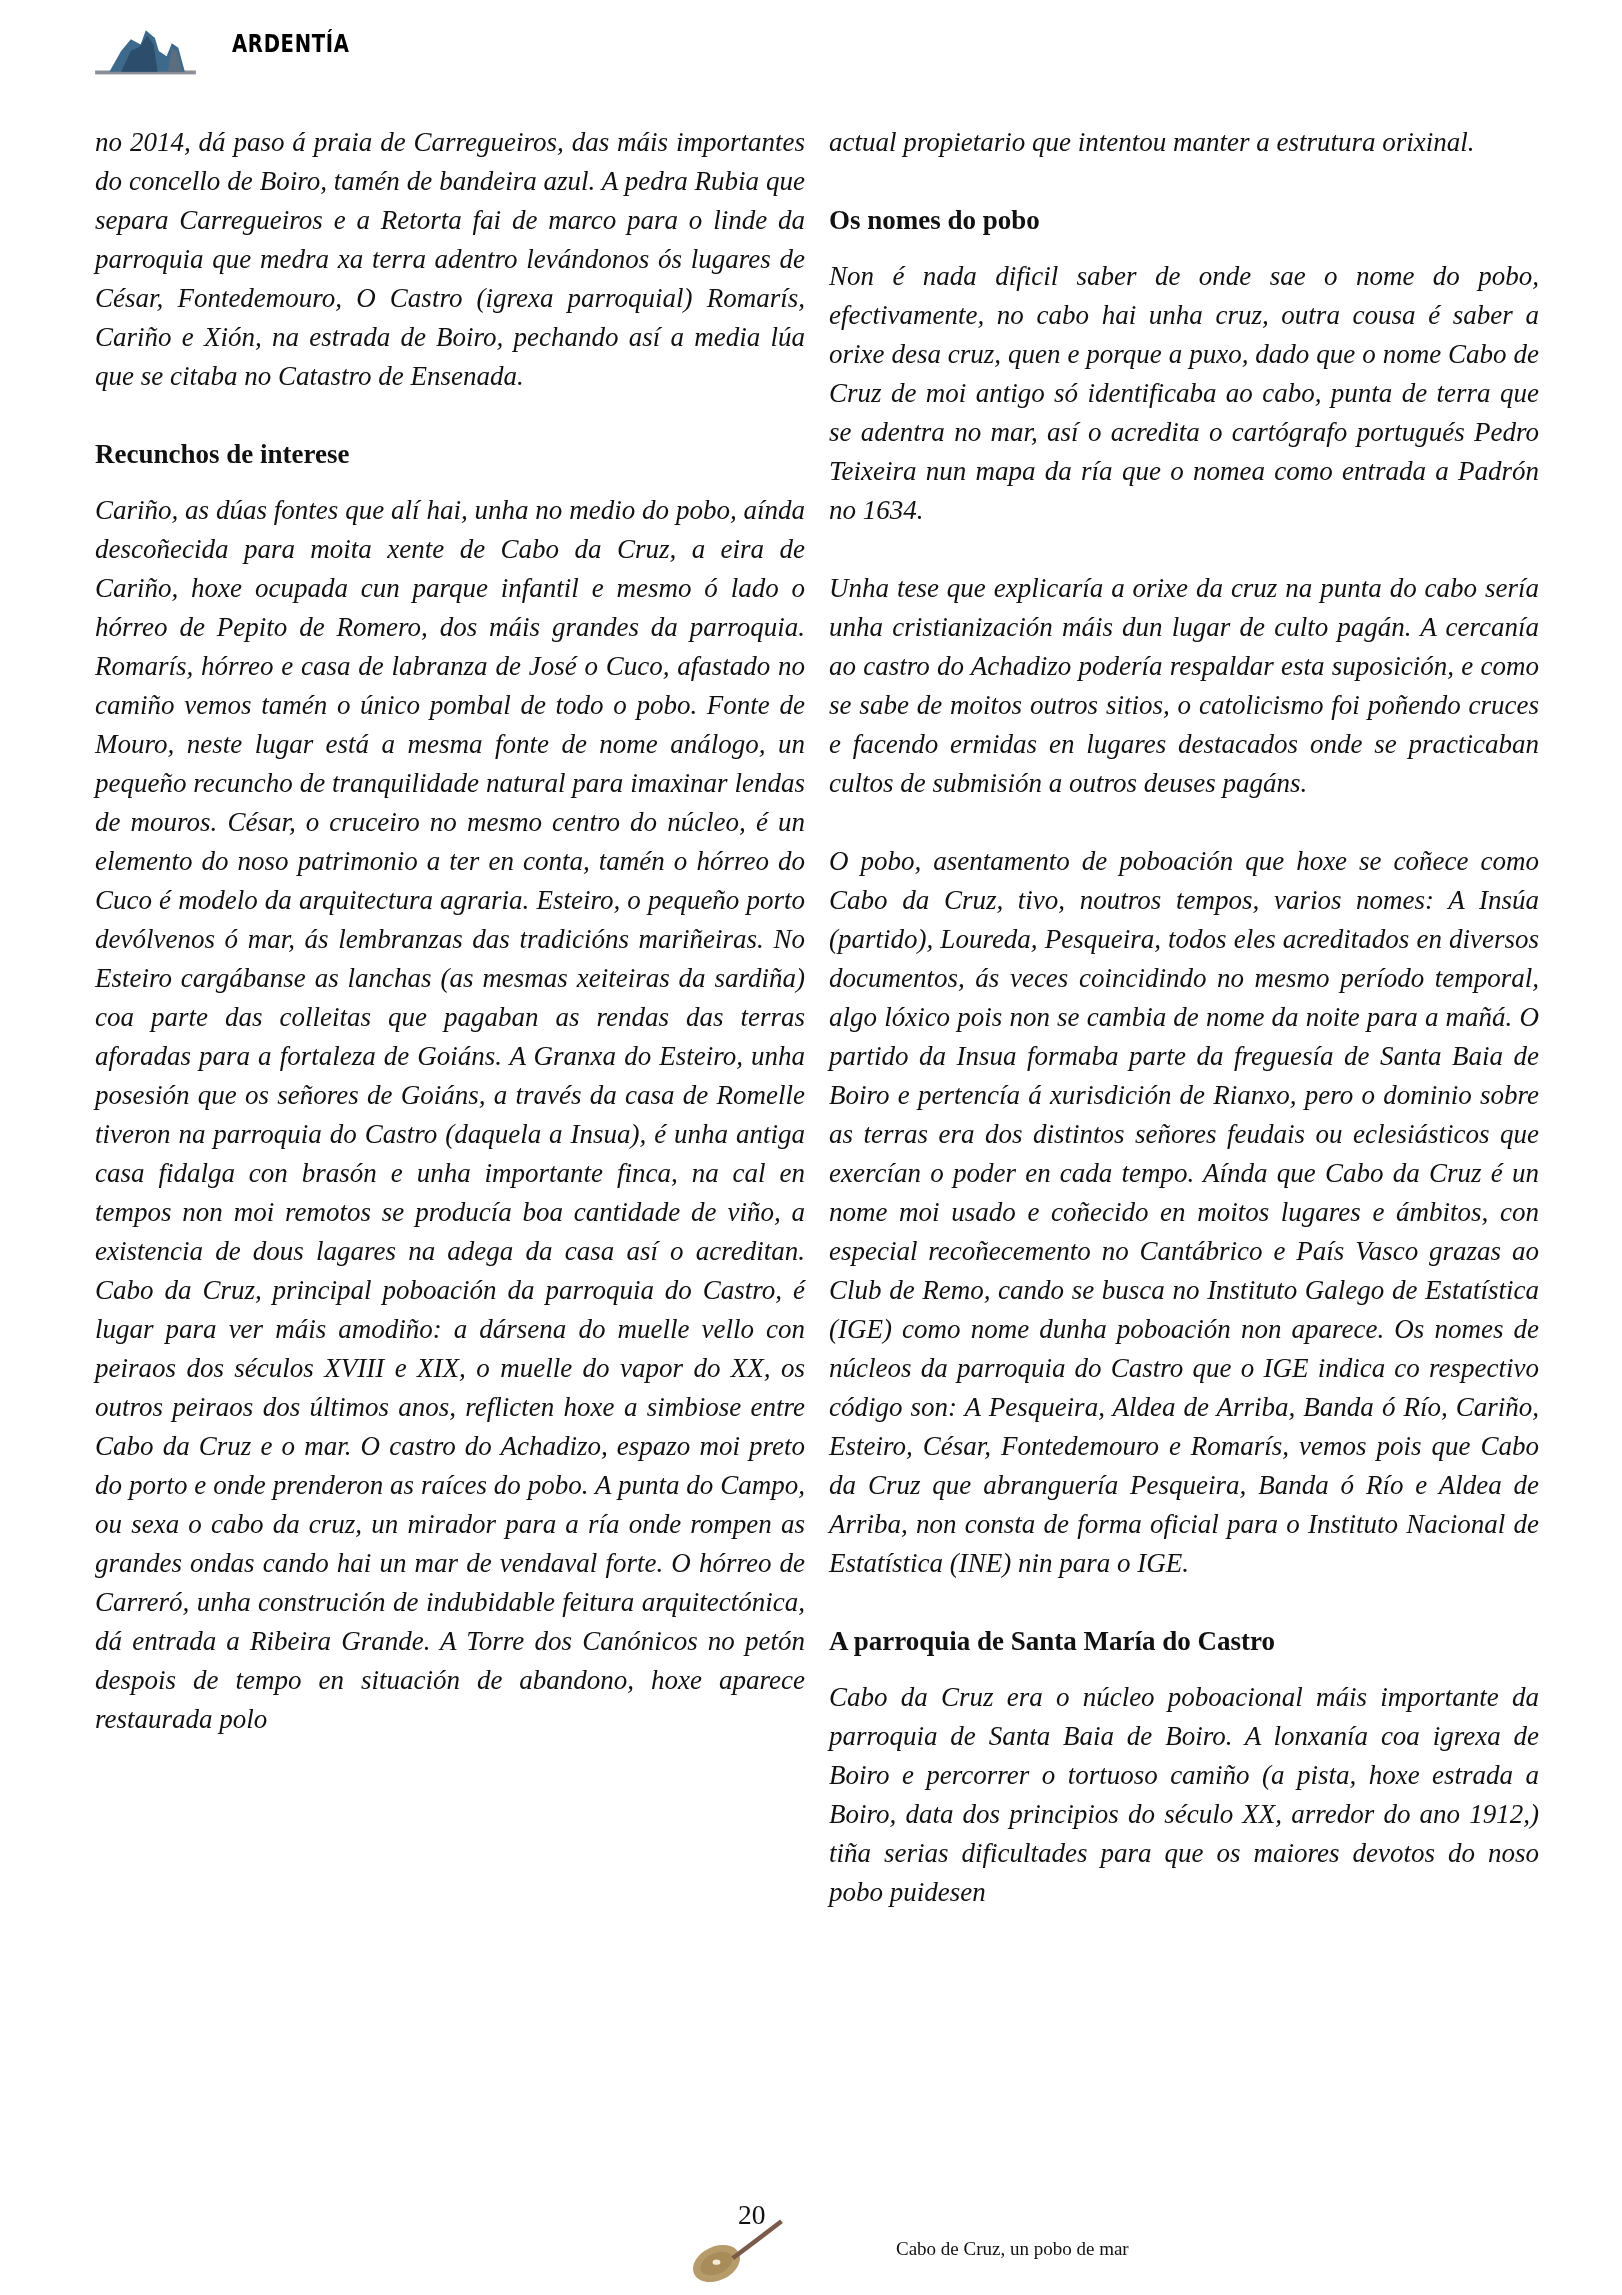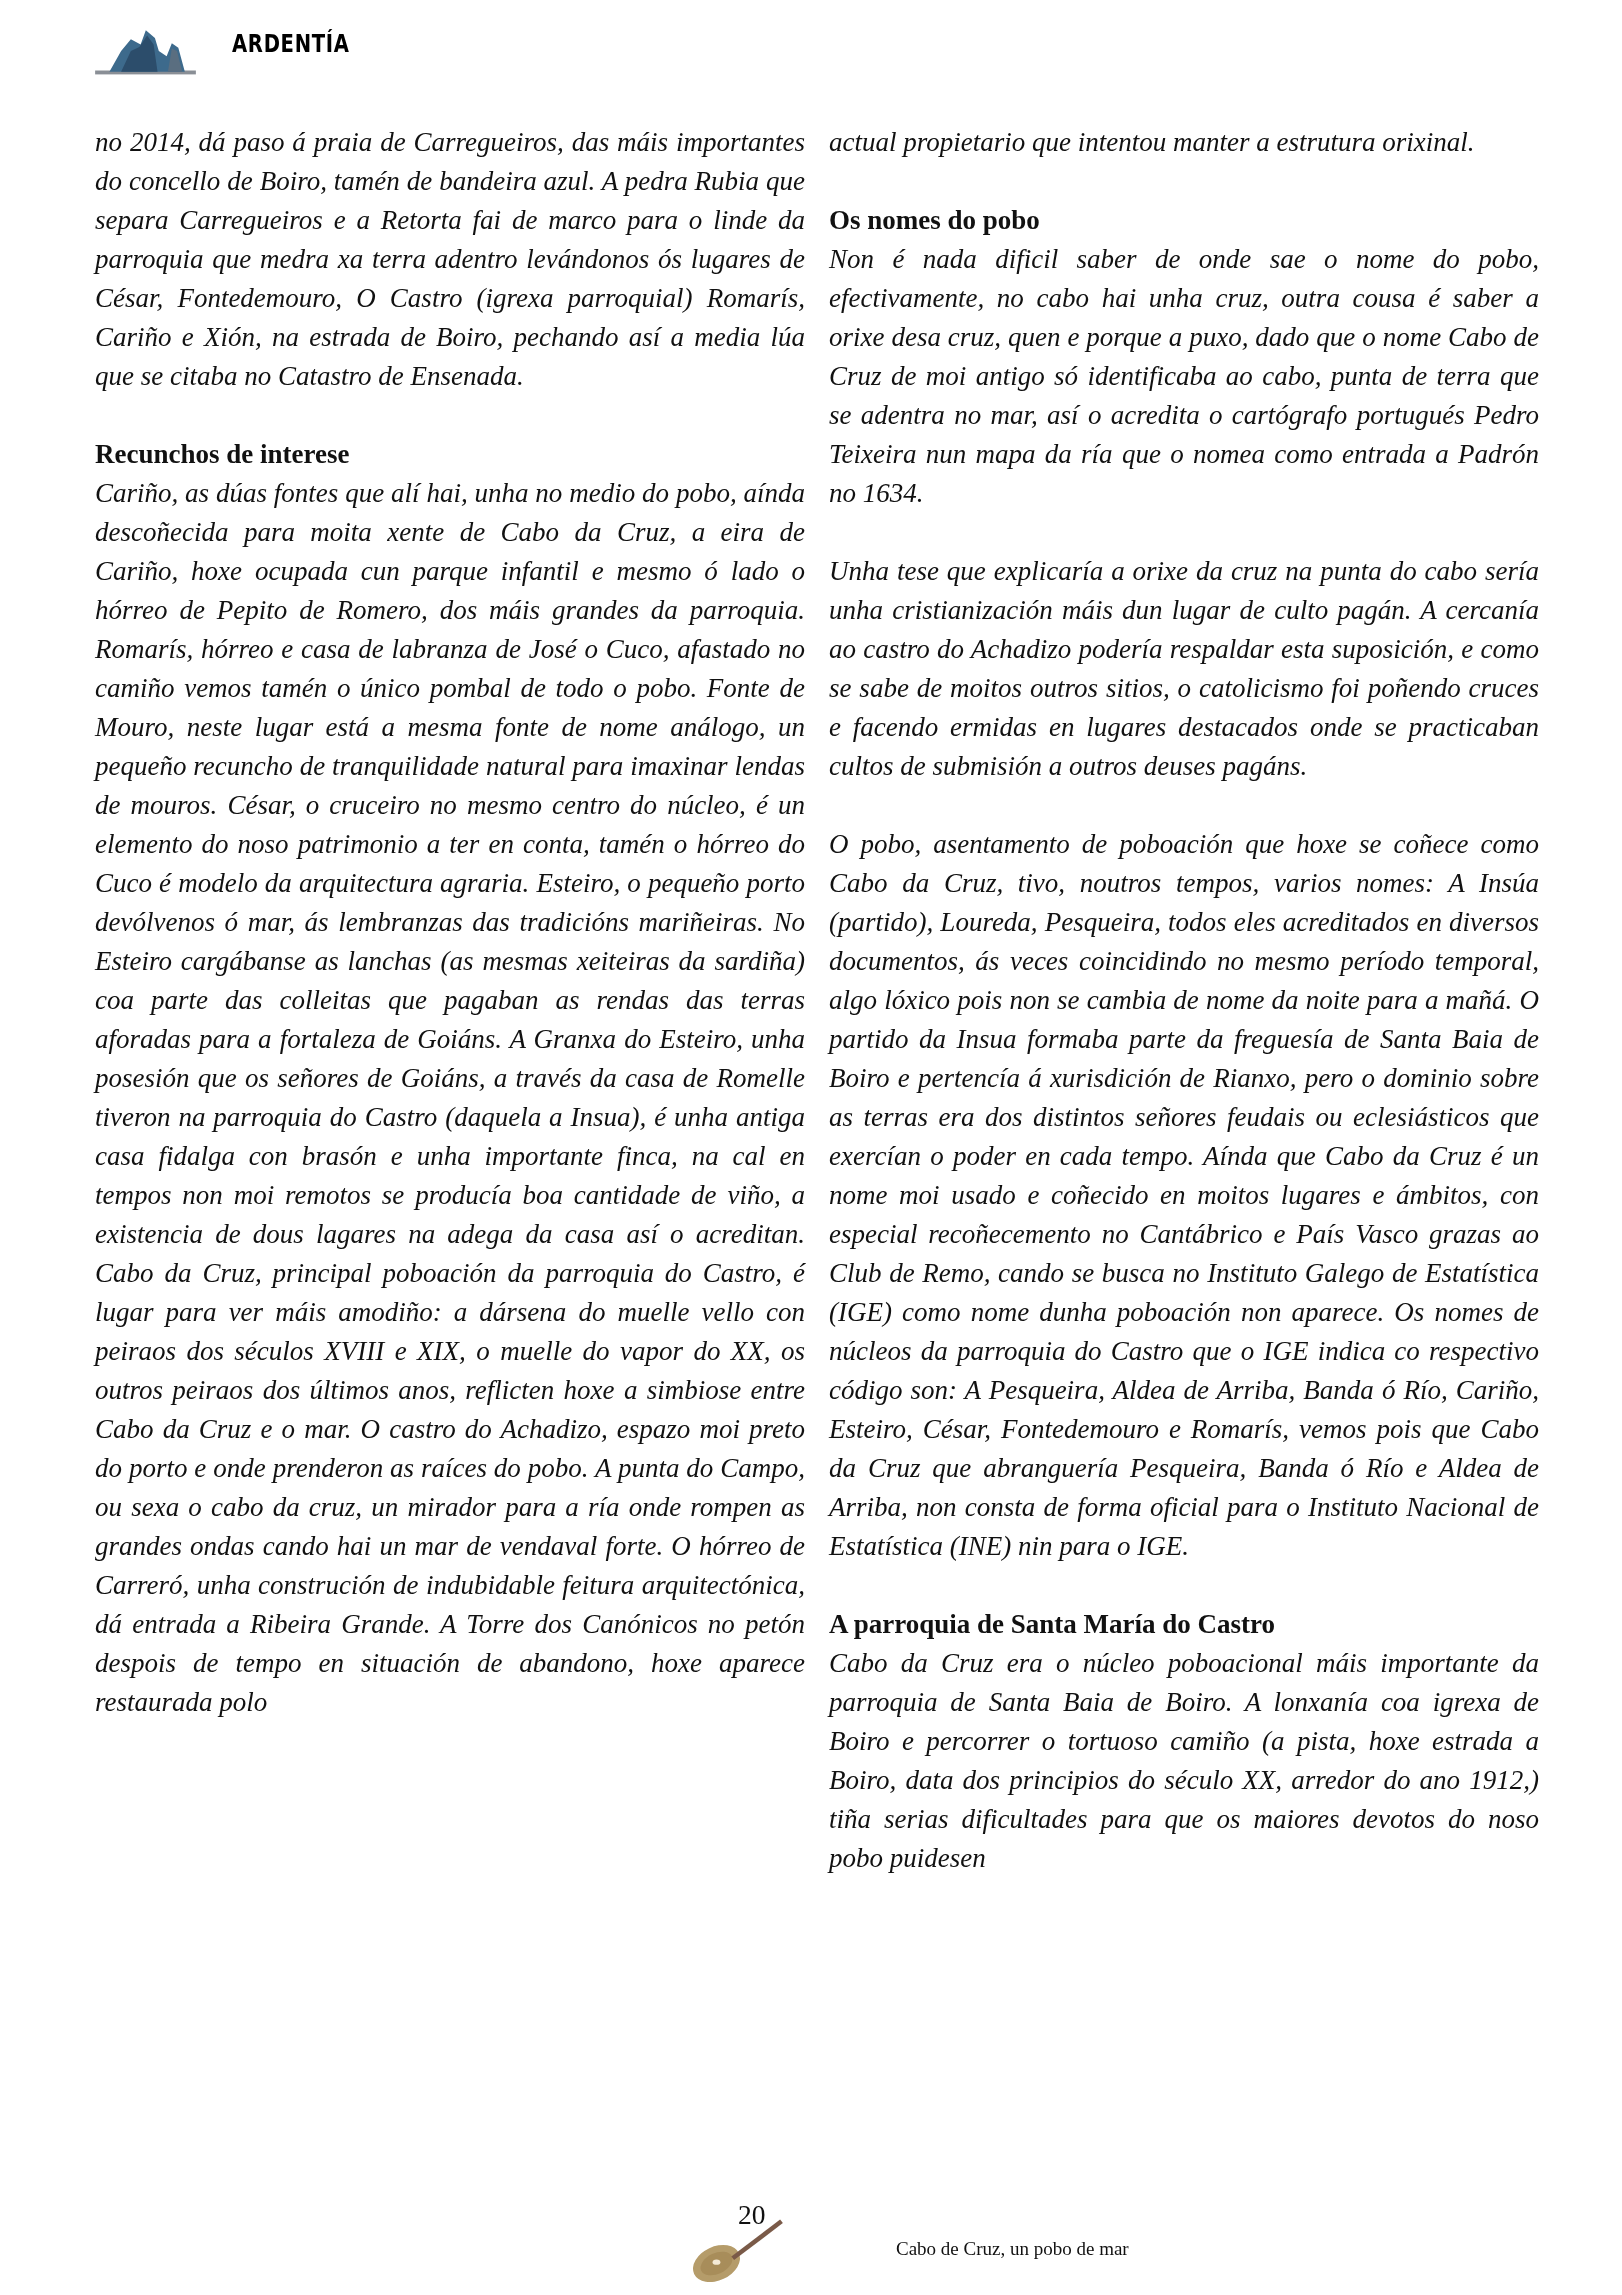--- a/index.html
+++ b/index.html
@@ -8,21 +8,21 @@
   .header { position: absolute; left: 95px; top: 19.6px; height: 59px; width: 393px; text-decoration: underline; }
   .logo-mountains { position: absolute; left: 0; top: 5.2px; width: 101px; height: 52px; }
   .brand { position: absolute; left: 137px; top: 9.2px; font-family: "DejaVu Sans", sans-serif;
            font-weight: bold; font-size: 19.6px; letter-spacing: 0.7px; color: #000; transform: scaleY(1.25); transform-origin: top left; }
   .col { position: absolute; top: 123px; width: 710px; font-size: 27px; line-height: 39px;
          text-align: justify; hyphens: manual; }
   .col.left { left: 95px; }
   .col.right { left: 829px; }
   .col p { margin: 0 0 39px 0; font-style: italic; }
   .col h2 { font-size: 27px; font-weight: bold; margin: 0; line-height: 39px; }
-  .col .sec + p { margin-top: 0; }
+  .col .sec + p { margin-top: 17px; }
   .footer { position: absolute; left: 0; top: 2179px; width: 1395px; height: 116px; }
   .rope-icon { position: absolute; left: 687px; top: 39px; width: 98px; height: 65px; }
   .page-number { position: absolute; left: 738px; top: 19.6px; font-size: 27.5px; }
   .footer-title { position: absolute; left: 896px; top: 59px; font-size: 19px; }
 </style>
 </head>
 <body>
 
 <div class="header">
   <svg class="logo-mountains" viewBox="0 0 155 80">

